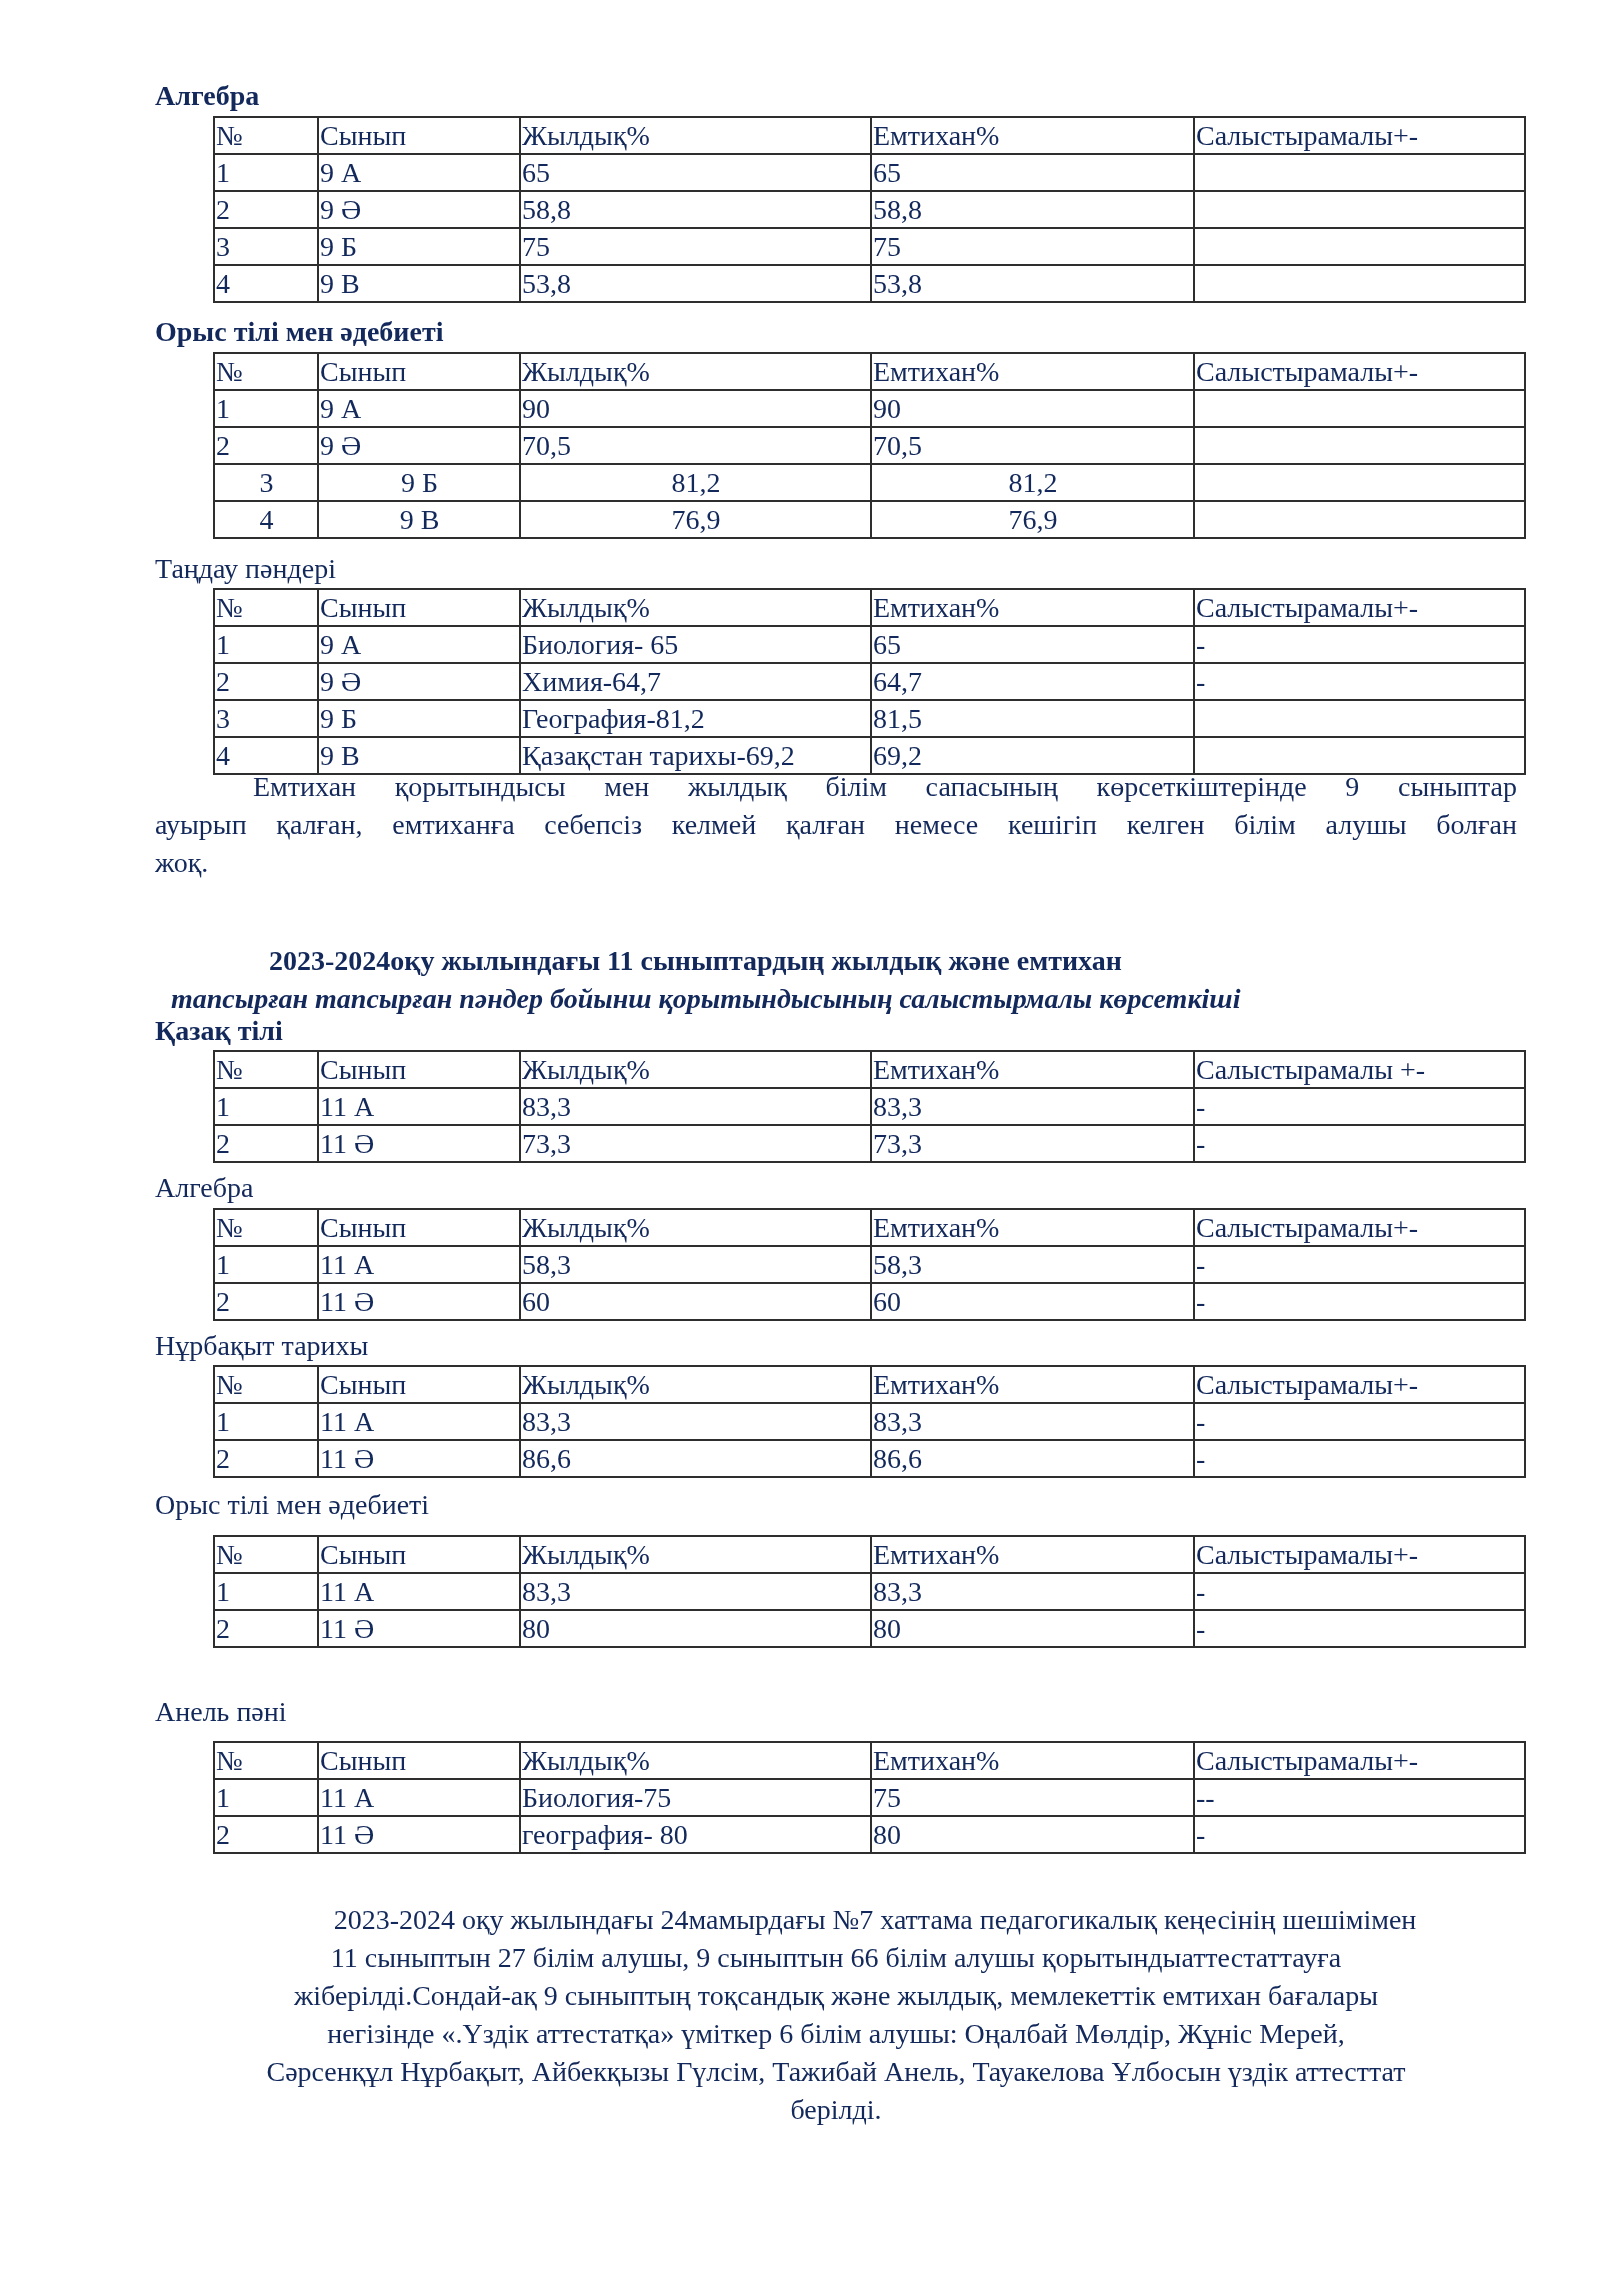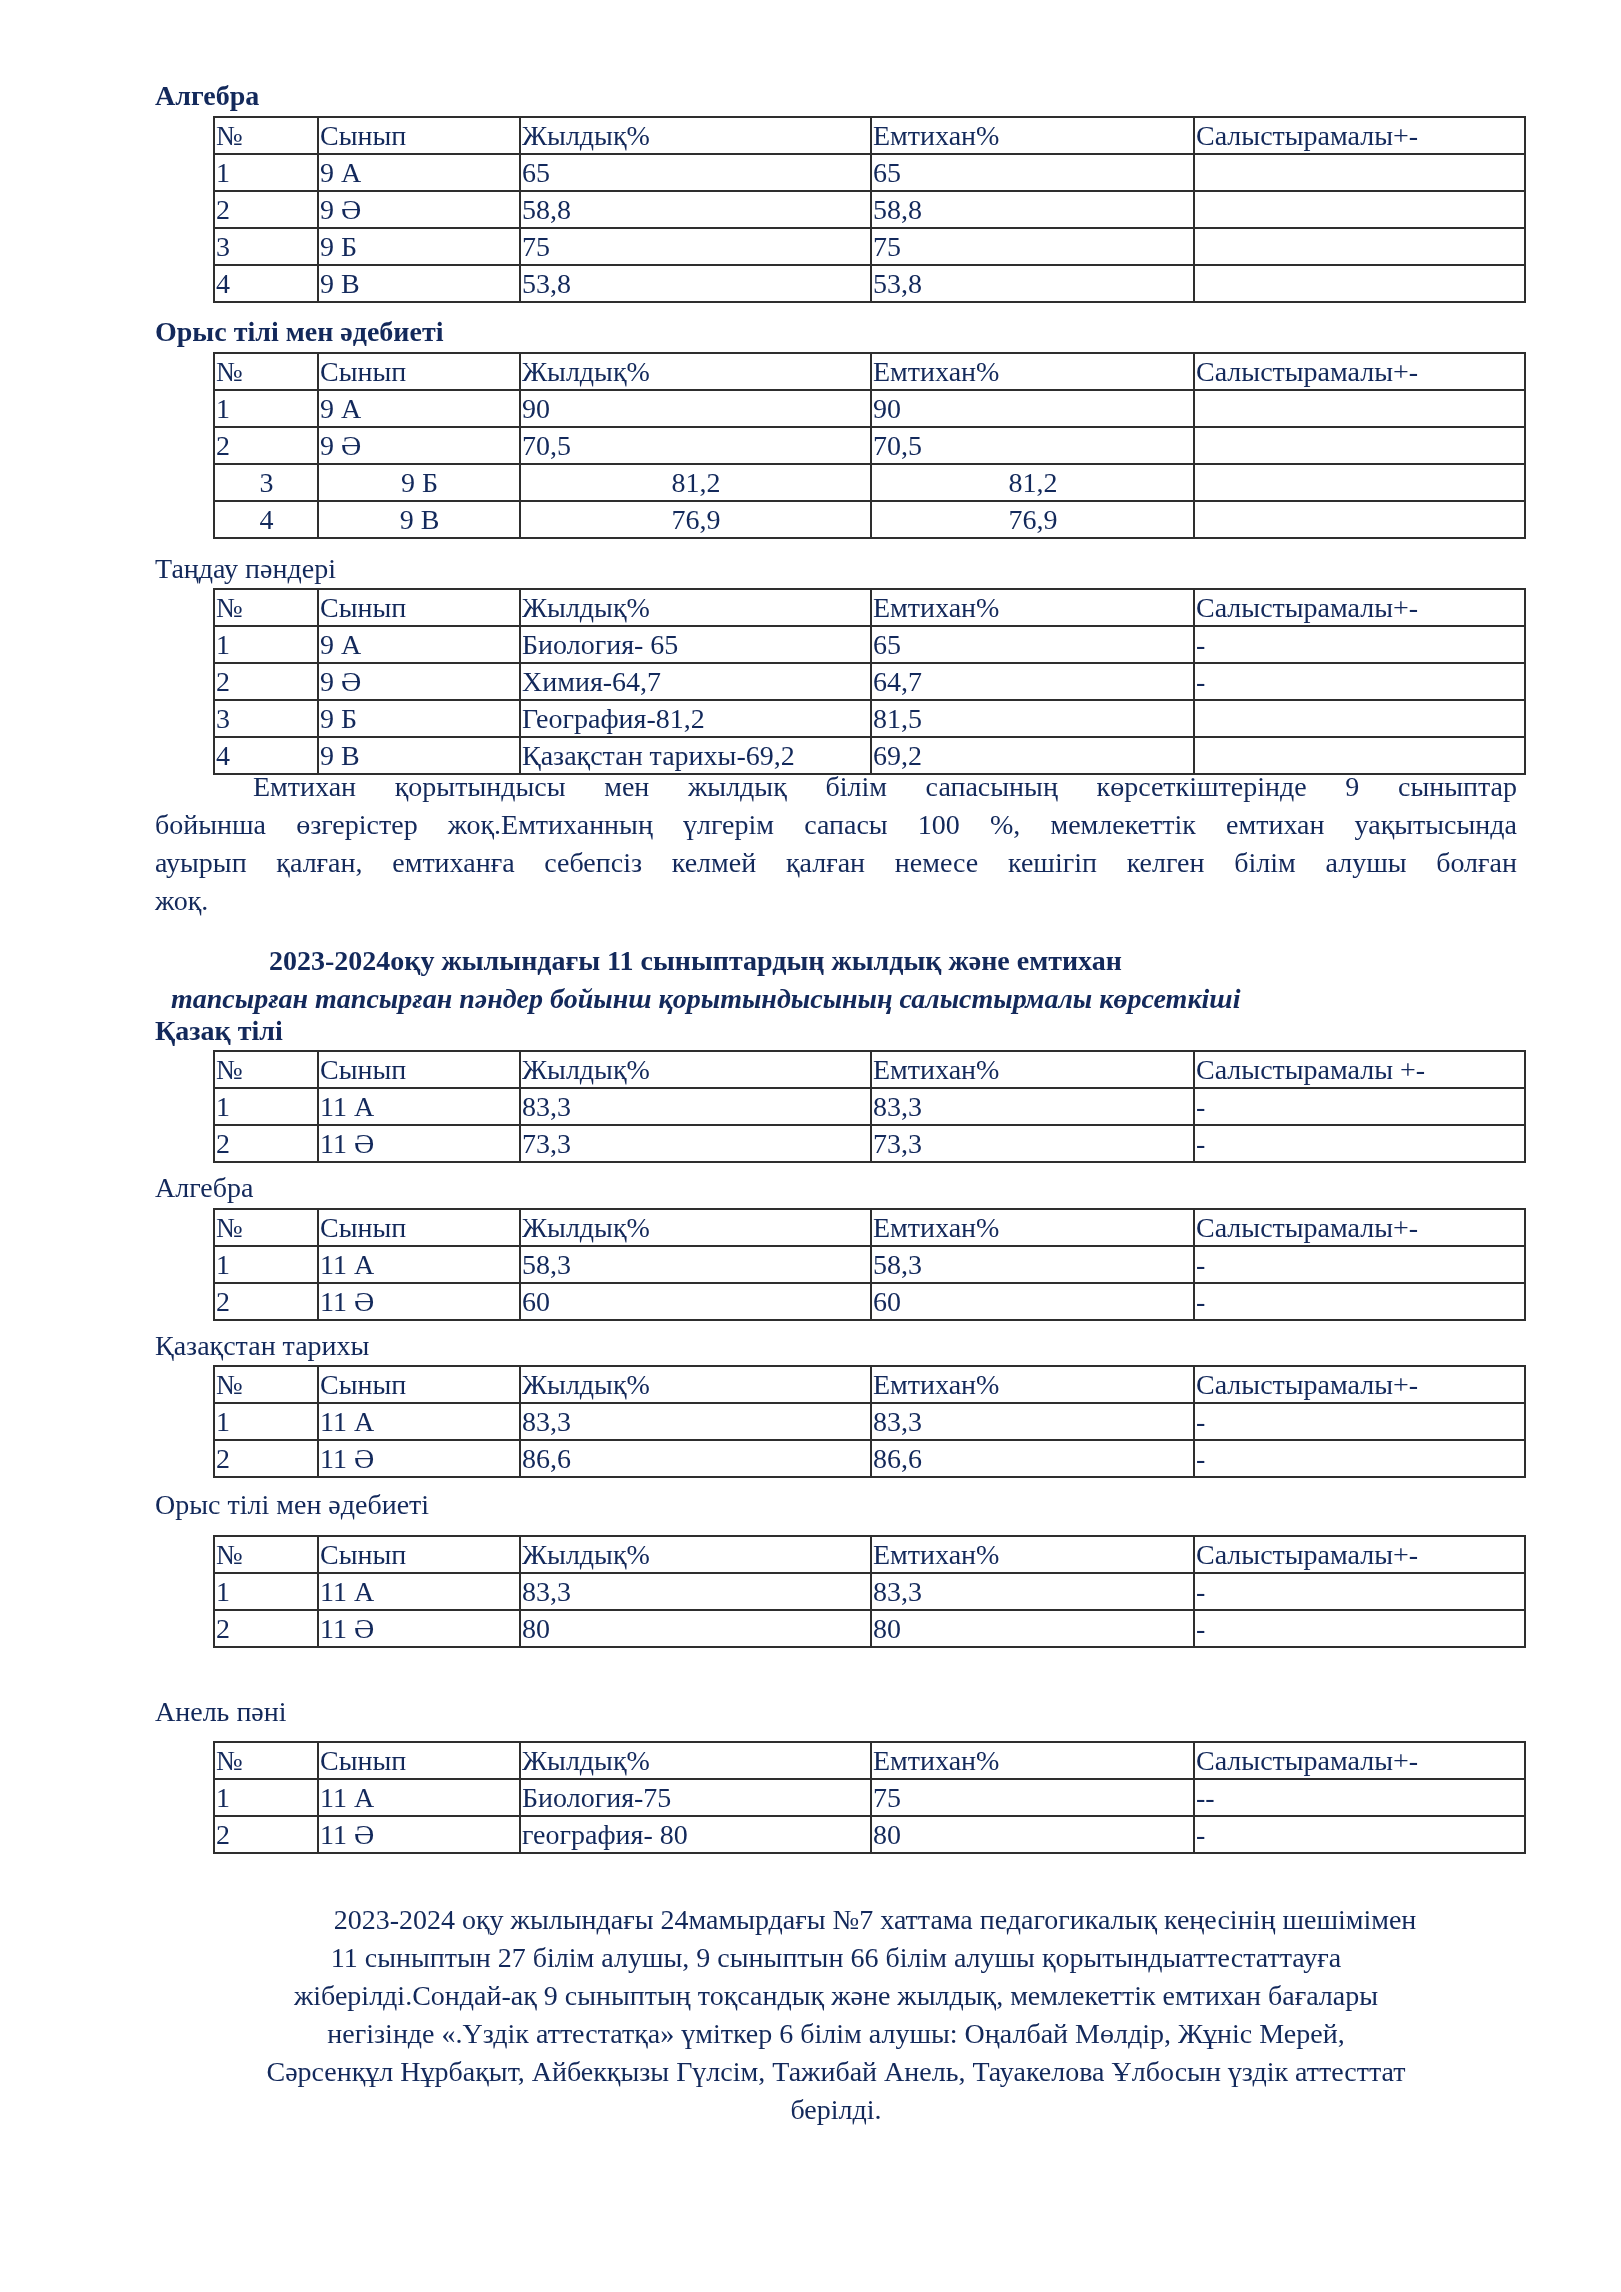--- a/index.html
+++ b/index.html
@@ -163,21 +163,20 @@
         <td>9 В</td>
         <td>Қазақстан тарихы-69,2</td>
         <td>69,2</td>
         <td></td>
       </tr>
     </tbody>
 </table>
 
 <div class="para" style="top:768px;">
   <span class="line justify indent">Емтихан қорытындысы мен жылдық білім сапасының көрсеткіштерінде 9 сыныптар</span>
-  <span class="line justify">бойынша өзгерістер жоқ.Емтиханның үлгерім сапасы 100 %, мемлекеттік емтихан уақытысында</span>
   <span class="line justify">ауырып қалған, емтиханға себепсіз келмей қалған немесе кешігіп келген білім алушы болған</span>
   <span class="line">жоқ.</span>
 </div>
 
 <div class="heading2" style="top:941px; padding-left:98px;">2023-2024оқу жылындағы 11 сыныптардың жылдық және емтихан</div>
 <div class="heading2" style="top:979px;font-style:italic;">тапсырған тапсырған пәндер бойынш қорытындысының салыстырмалы көрсеткіші</div>
 
 <div class="heading bold" style="top:1015px;">Қазақ тілі</div>
 <table class="dt" style="top:1050px;">
   <colgroup>
@@ -239,21 +238,21 @@
       <tr>
         <td>2</td>
         <td>11 Ә</td>
         <td>60</td>
         <td>60</td>
         <td>-</td>
       </tr>
     </tbody>
 </table>
 
-<div class="heading" style="top:1330px;">Қазақстан тарихы</div>
+<div class="heading" style="top:1330px;">Нұрбақыт тарихы</div>
 <table class="dt" style="top:1365px;">
   <colgroup>
       <col class="c1">
       <col class="c2">
       <col class="c3">
       <col class="c4">
       <col class="c5">
     </colgroup>
   <tbody>
       <tr>

